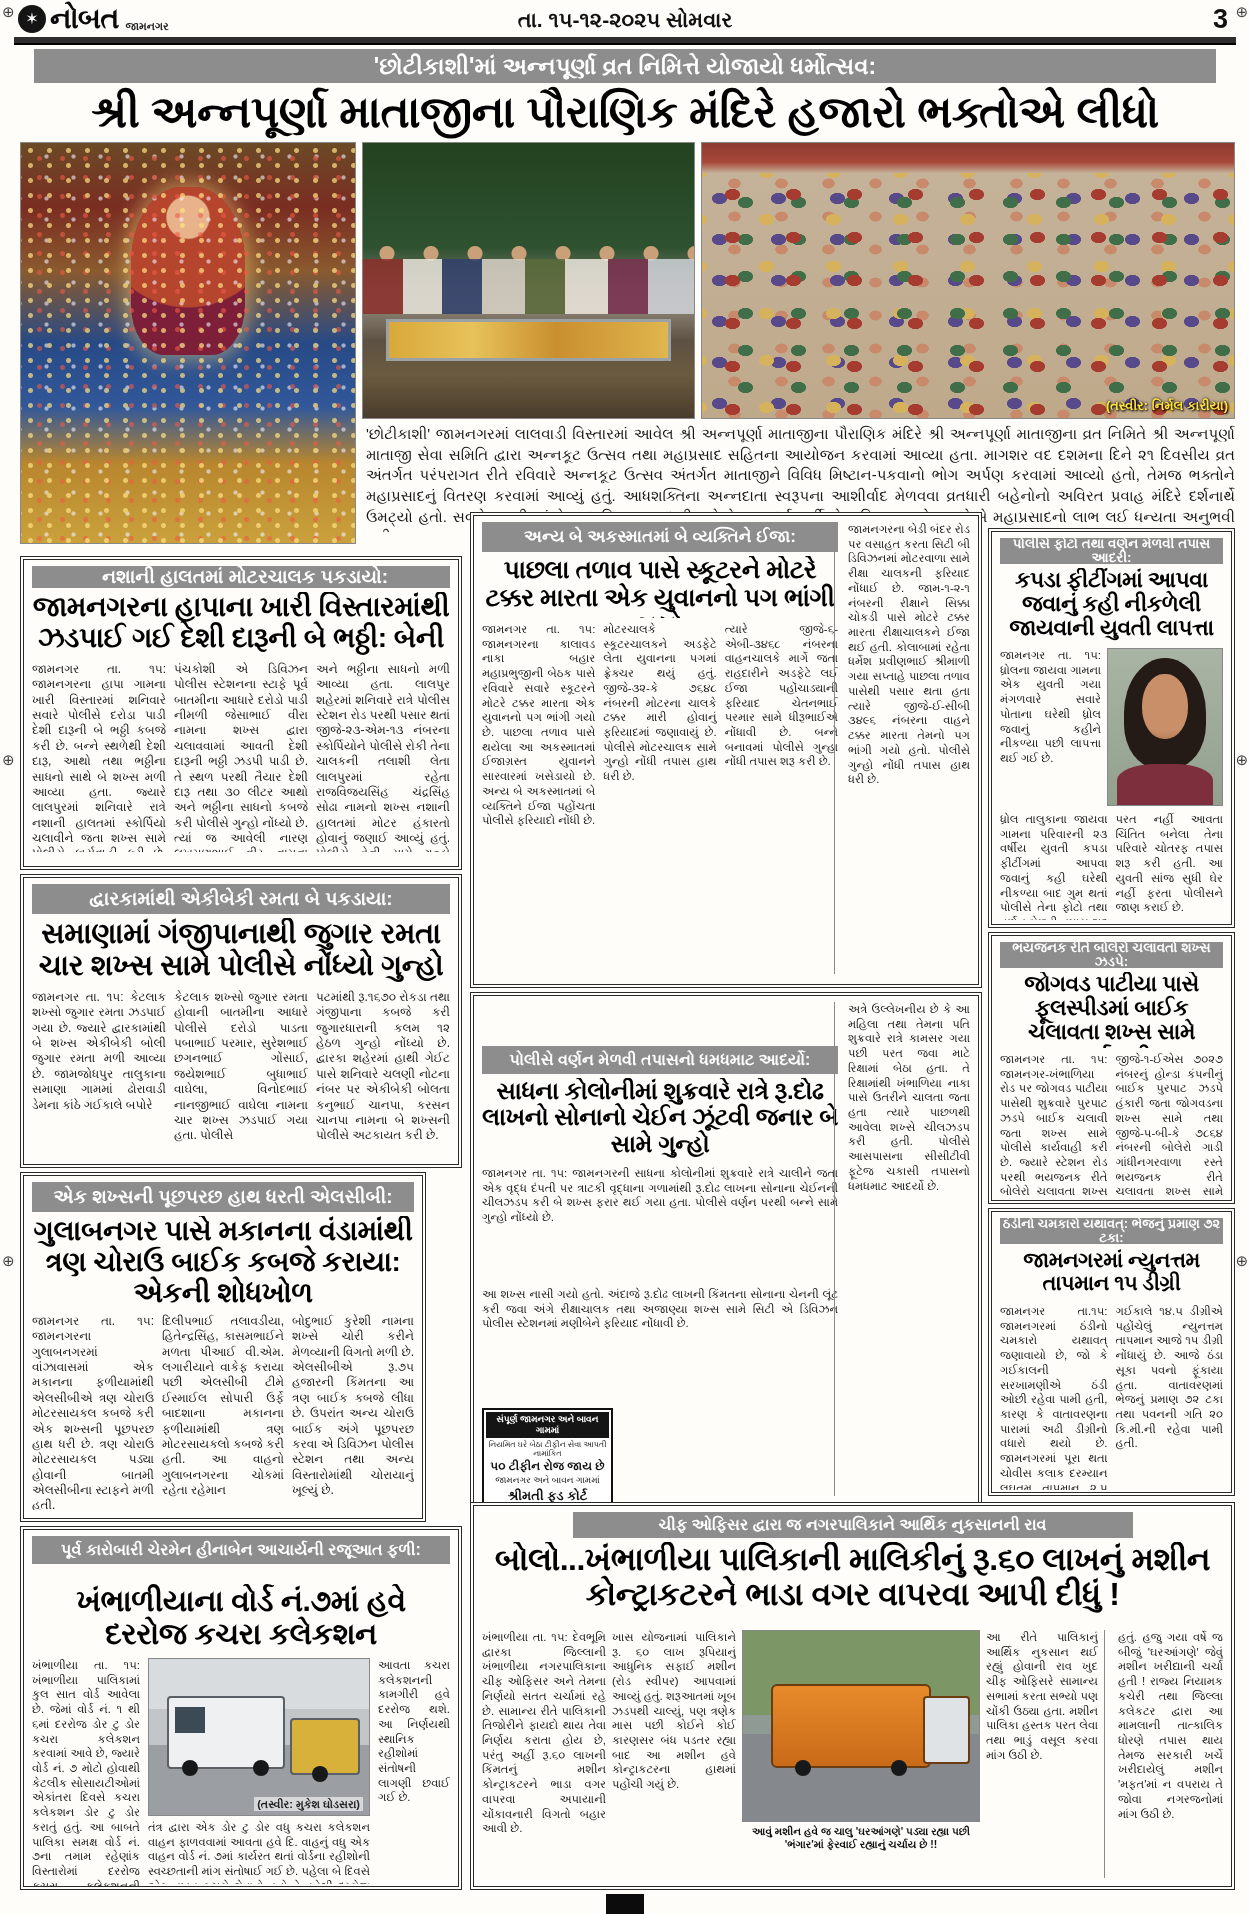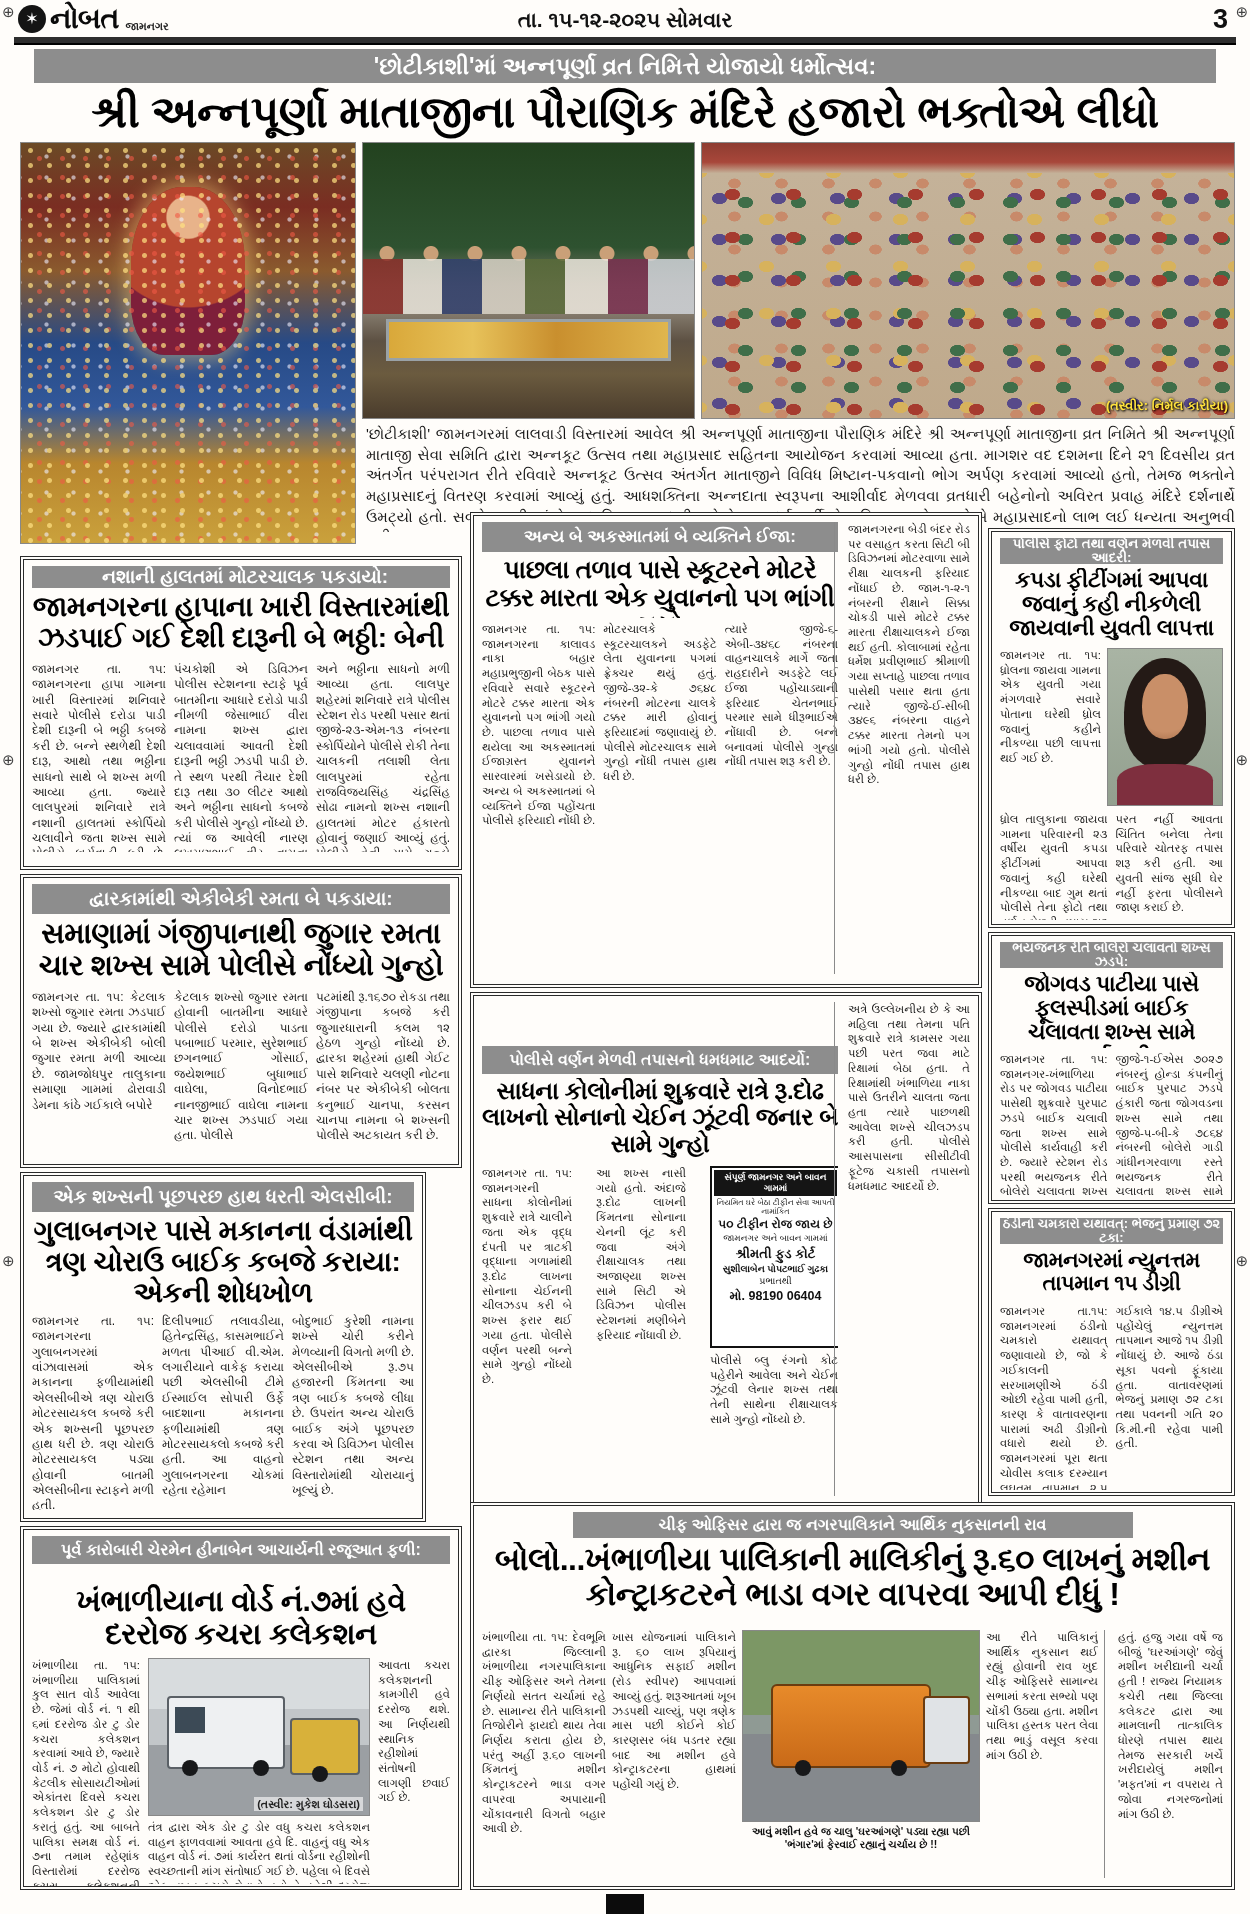--- a/index.html
+++ b/index.html
@@ -183,21 +183,21 @@
         <div>ત્યારે જીજે-૬-એબી-૩૪૬૮ નંબરના વાહનચાલકે માર્ગે જતા રાહદારીને અડફેટે લઈ ઈજા પહોંચાડ્યાની ફરિયાદ ચેતનભાઈ પરમાર સામે ધીરૂભાઈએ નોંધાવી છે. બન્ને બનાવમાં પોલીસે ગુન્હા નોંધી તપાસ શરૂ કરી છે.</div>
       </div>
     </div>
     <div class="bodytxt vsep" style="position:absolute;right:8px;top:6px;width:122px;height:452px;font-size:11.5px;">જામનગરના બેડી બંદર રોડ પર વસાહત કરતા સિટી બી ડિવિઝનમાં મોટરવાળા સામે રીક્ષા ચાલકની ફરિયાદ નોંધાઈ છે. જામ-૧-૨-૧ નંબરની રીક્ષાને સિક્કા ચોકડી પાસે મોટરે ટક્કર મારતા રીક્ષાચાલકને ઈજા થઈ હતી. કોલાબામાં રહેતા ધર્મેશ પ્રવીણભાઈ શ્રીમાળી ગયા સપ્તાહે પાછલા તળાવ પાસેથી પસાર થતા હતા ત્યારે જીજે-ઈ-સીબી ૩૪૯૬ નંબરના વાહને ટક્કર મારતા તેમનો પગ ભાંગી ગયો હતો. પોલીસે ગુન્હો નોંધી તપાસ હાથ ધરી છે.</div>
   </div>
 
   <div class="artbox" style="left:470px;top:992px;width:512px;height:518px;">
     <div style="position:absolute;left:8px;top:6px;width:356px;margin-top:44px;">
       <div class="kick" style="height:28px;font-size:16px;">પોલીસે વર્ણન મેળવી તપાસનો ધમધમાટ આદર્યો:</div>
       <div class="hl" style="font-size:24px;height:84px;margin-top:4px;">સાધના કોલોનીમાં શુક્રવારે રાત્રે રૂ.દોઢ લાખનો સોનાનો ચેઈન ઝૂંટવી જનાર બે સામે ગુન્હો</div>
-      <div style="display:flex;gap:24px;margin-top:4px;height:370px;">
+      <div style="display:flex;gap:24px;margin-top:4px;height:370px;flex-direction:column;">
         <div class="bodytxt" style="flex:1;font-size:11.5px;">જામનગર તા. ૧૫: જામનગરની સાધના કોલોનીમાં શુક્રવારે રાત્રે ચાલીને જતા એક વૃદ્ધ દંપતી પર ત્રાટકી વૃદ્ધાના ગળામાંથી રૂ.દોઢ લાખના સોનાના ચેઈનની ચીલઝડપ કરી બે શખ્સ ફરાર થઈ ગયા હતા. પોલીસે વર્ણન પરથી બન્ને સામે ગુન્હો નોંધ્યો છે.</div>
         <div class="bodytxt" style="flex:1;font-size:11.5px;">આ શખ્સ નાસી ગયો હતો. અંદાજે રૂ.દોઢ લાખની કિંમતના સોનાના ચેનની લૂંટ કરી જવા અંગે રીક્ષાચાલક તથા અજાણ્યા શખ્સ સામે સિટી એ ડિવિઝન પોલીસ સ્ટેશનમાં મણીબેને ફરિયાદ નોંધાવી છે.</div>
         <div style="flex:0 0 128px;overflow:hidden;">
           <div class="adbox" style="width:131px;height:182px;">
             <div class="ad-top">સંપૂર્ણ જામનગર અને બાવન ગામમાં</div>
             <div class="ad-sub">નિયમિત ઘરે બેઠા ટીફીન સેવા આપતી નામાંકિત</div>
             <div class="ad-big">૫૦ ટીફીન રોજ જાય છે</div>
             <div class="ad-line">જામનગર અને બાવન ગામમાં</div>
             <div class="ad-brand">શ્રીમતી ફુડ કોર્ટ</div>
             <div class="ad-name">સુશીલાબેન પોપટભાઈ ગુઢકા</div>

